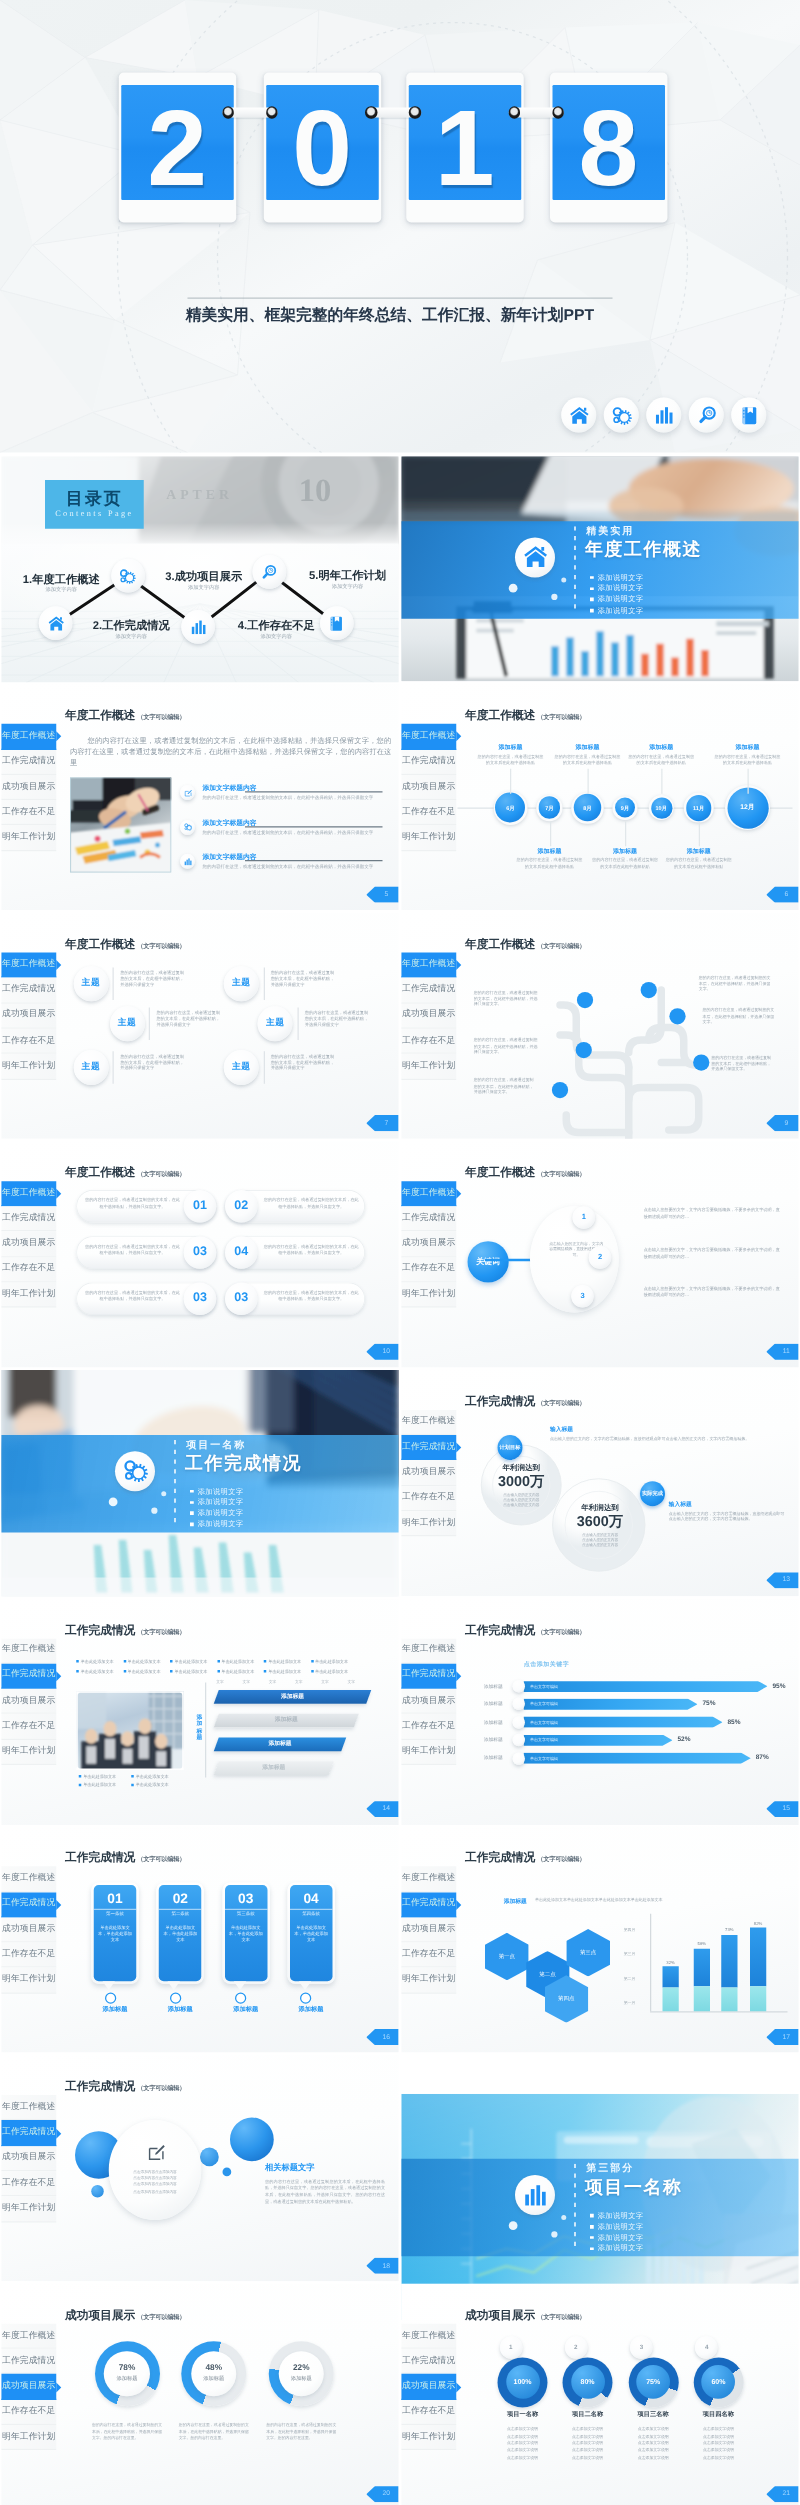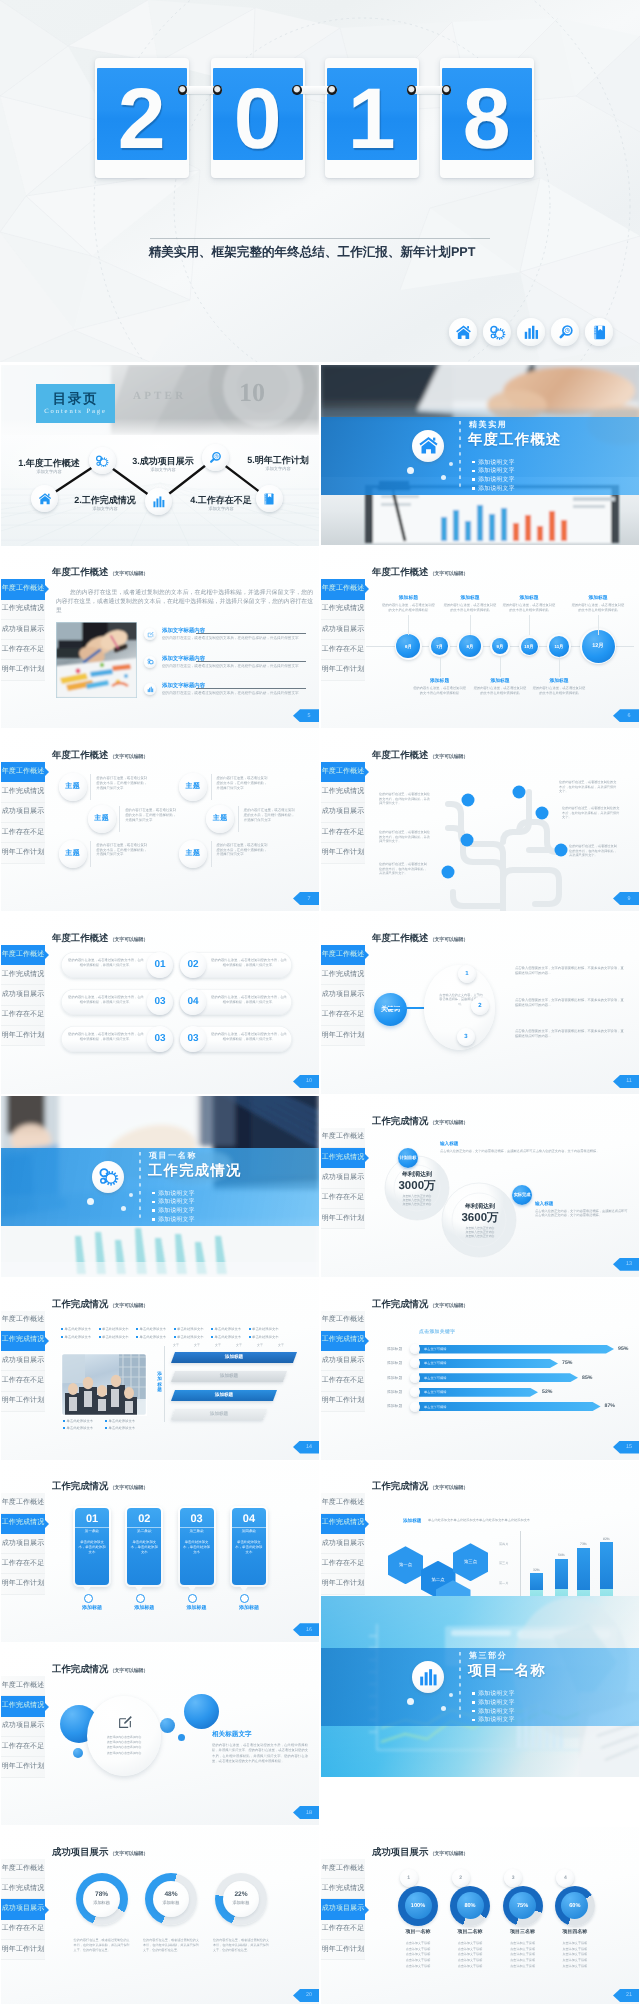--- a/index.html
+++ b/index.html
@@ -1153,21 +1153,21 @@
           <path fill="none" stroke="#4a5a67" stroke-width="1.7" d="M4 7.2h9.5M20 10.4V20"></path>
           <path fill="#4a5a67" d="m20.6 3.1 1.6 1.6-9.4 9.4-2.2.6.6-2.2z"></path>
         </svg></div>
 <div style="position:absolute;left:96px;top:91.0px;width:54px;text-align:center;font-size:2.9px;color:#9aa6b0">点击添加内容点击添加内容</div>
 <div style="position:absolute;left:96px;top:96.2px;width:54px;text-align:center;font-size:2.9px;color:#9aa6b0">点击添加内容点击添加内容</div>
 <div style="position:absolute;left:96px;top:101.4px;width:54px;text-align:center;font-size:2.9px;color:#9aa6b0">点击添加内容点击添加内容</div>
 <div style="position:absolute;left:96px;top:106.6px;width:54px;text-align:center;font-size:2.9px;color:#9aa6b0">点击添加内容点击添加内容</div>
 <div style="position:absolute;left:211px;top:86px;font-size:6.6px;font-weight:bold;color:#2196f3">相关标题文字</div>
 <div style="position:absolute;left:211px;top:99px;width:96px;font-size:3.3px;line-height:5.2px;color:#98a4ae;text-align:justify">您的内容打在这里，或者通过复制您的文本后，在此框中选择粘贴，并选择只保留文字。您的内容打在这里，或者通过复制您的文本后，在此框中选择粘贴，并选择只保留文字。您的内容打在这里，或者通过复制您的文本后在此框中选择粘贴。</div>
     </div>
-<div class="slide" style="left:321px;top:1596px">
+<div class="slide" style="left:321px;top:1675px">
       <svg width="318" height="181" style="position:absolute;left:0;top:0">
 <defs>
 <linearGradient id="sr1" x1="0" y1="0" x2="1" y2=".3">
 <stop offset="0" stop-color="#1fa5e6"></stop>
             <stop offset=".42" stop-color="#49bfee"></stop>
             <stop offset=".66" stop-color="#8ed7ef"></stop>
             <stop offset=".84" stop-color="#d3e9ef"></stop>
             <stop offset="1" stop-color="#eef4f6"></stop>
           </linearGradient>
 <linearGradient id="sr2" x1="0" y1="0" x2="0" y2="1">

